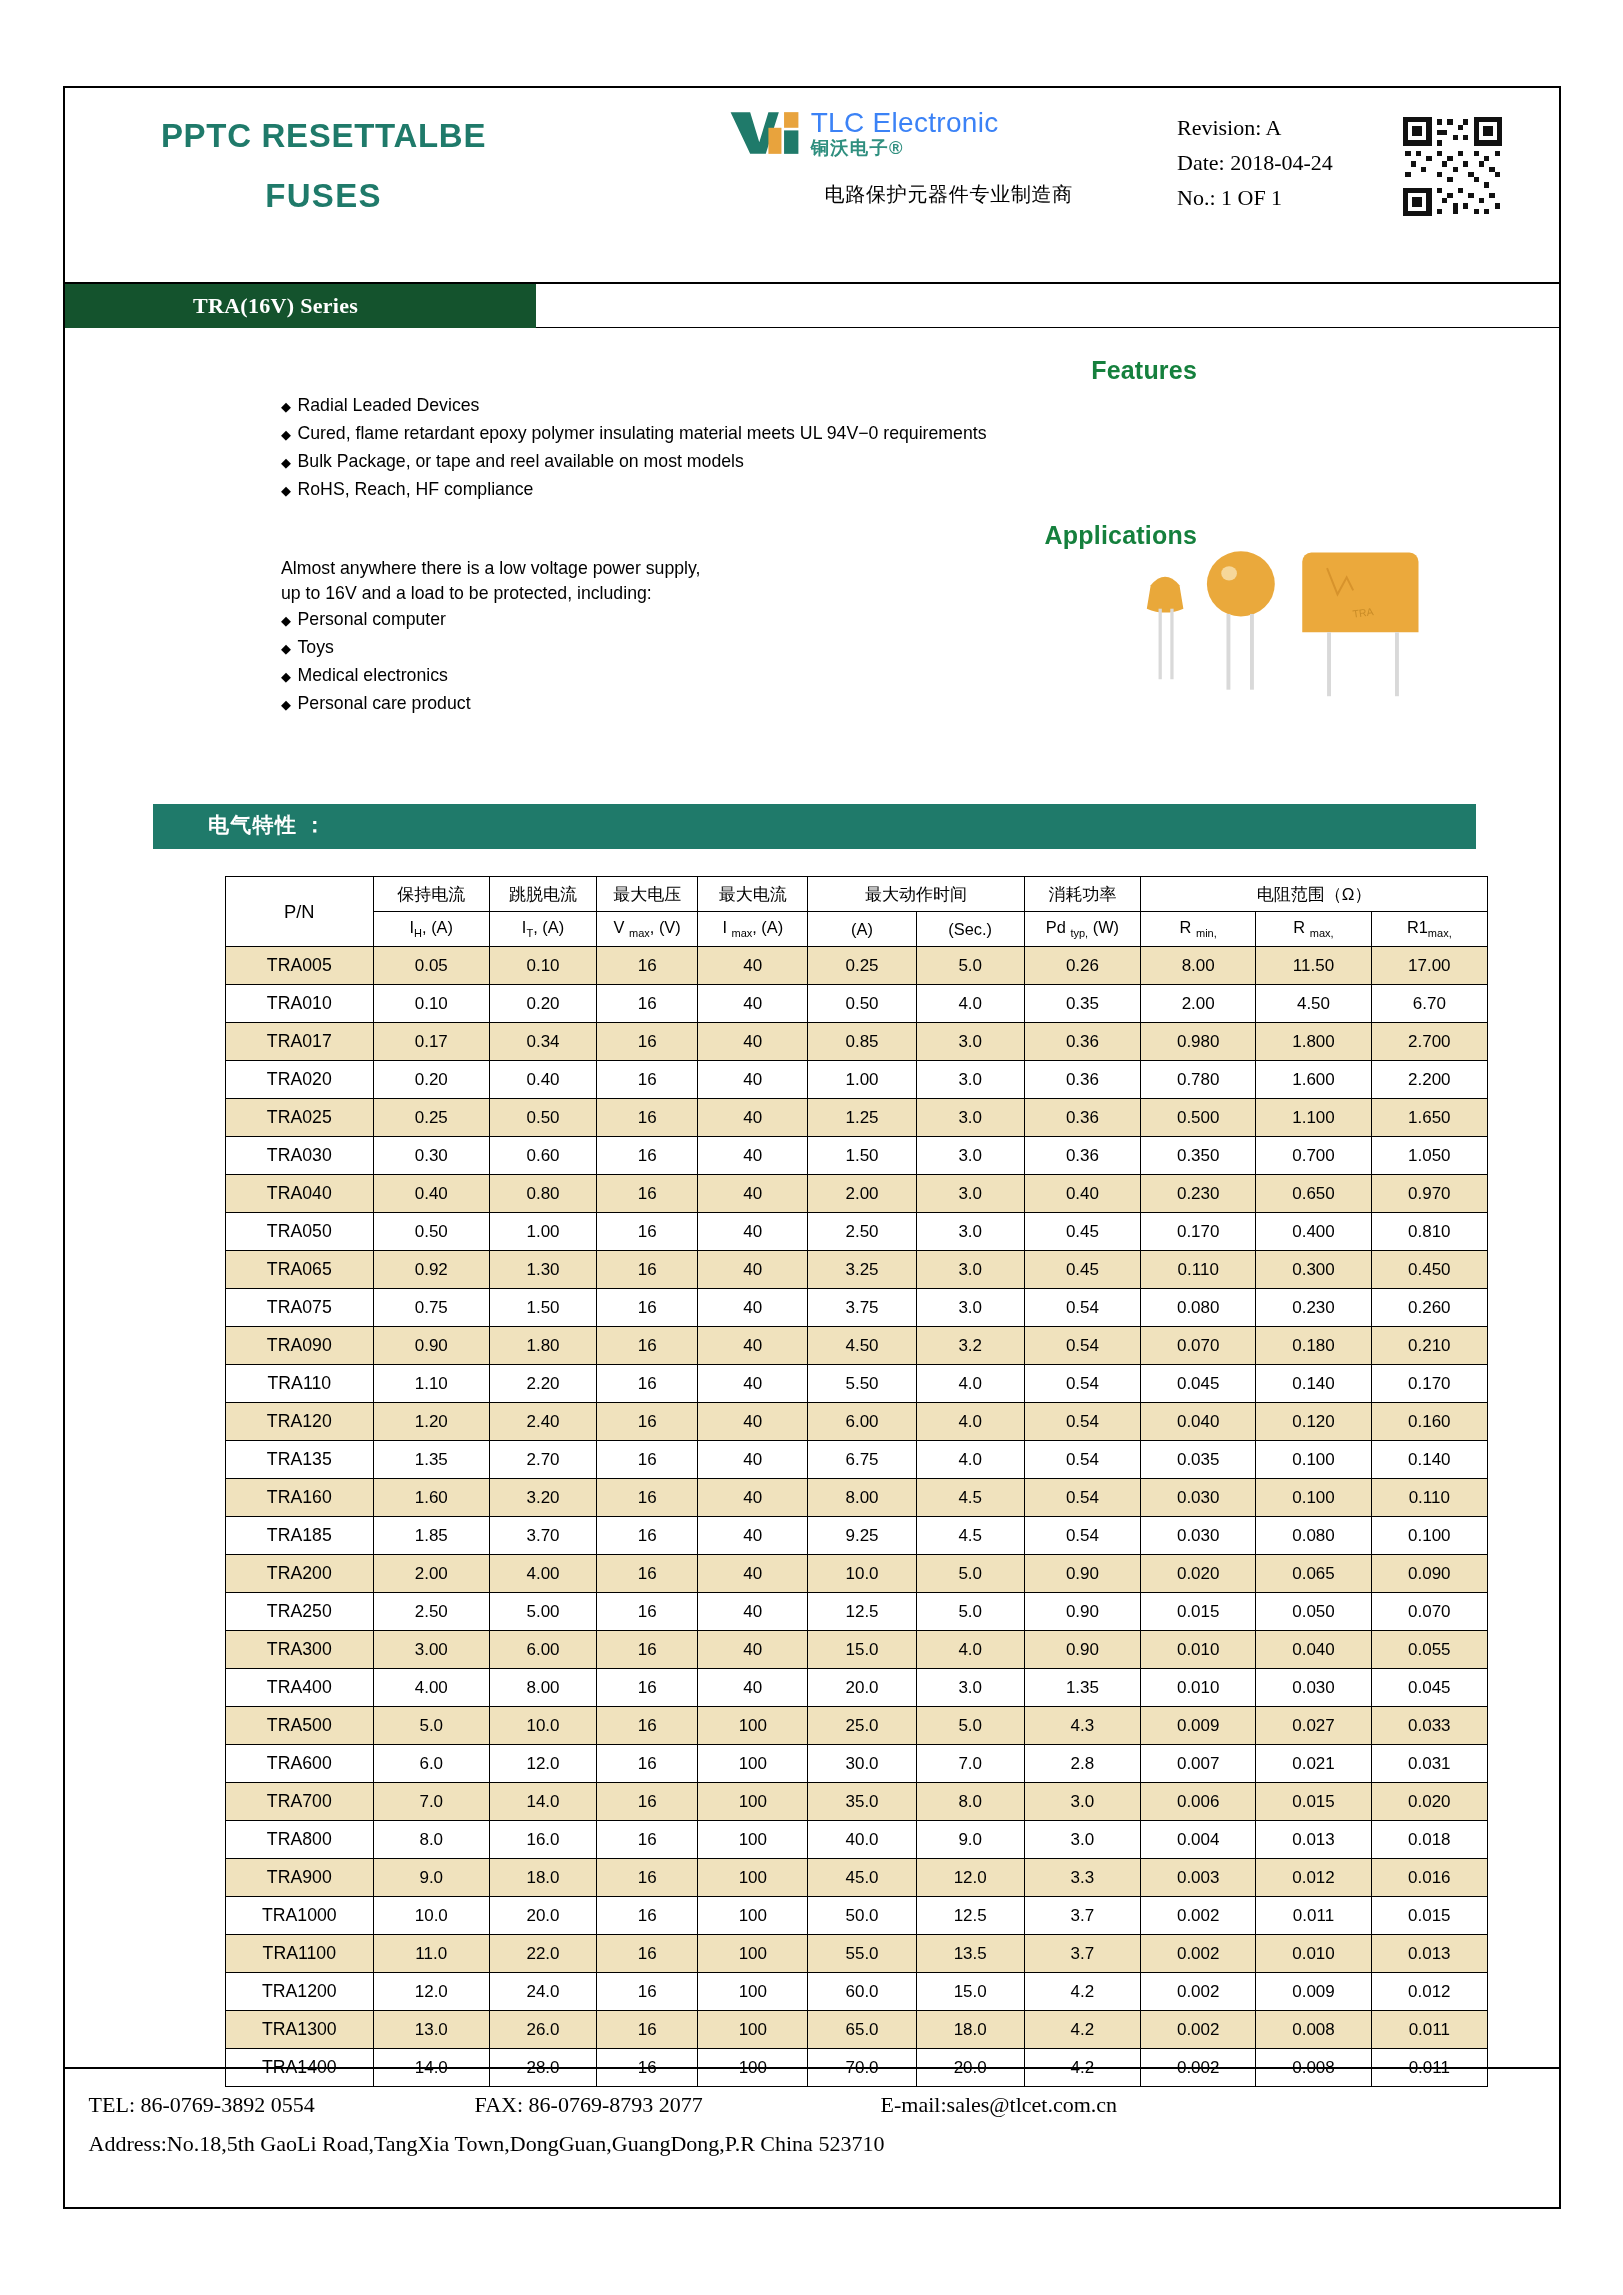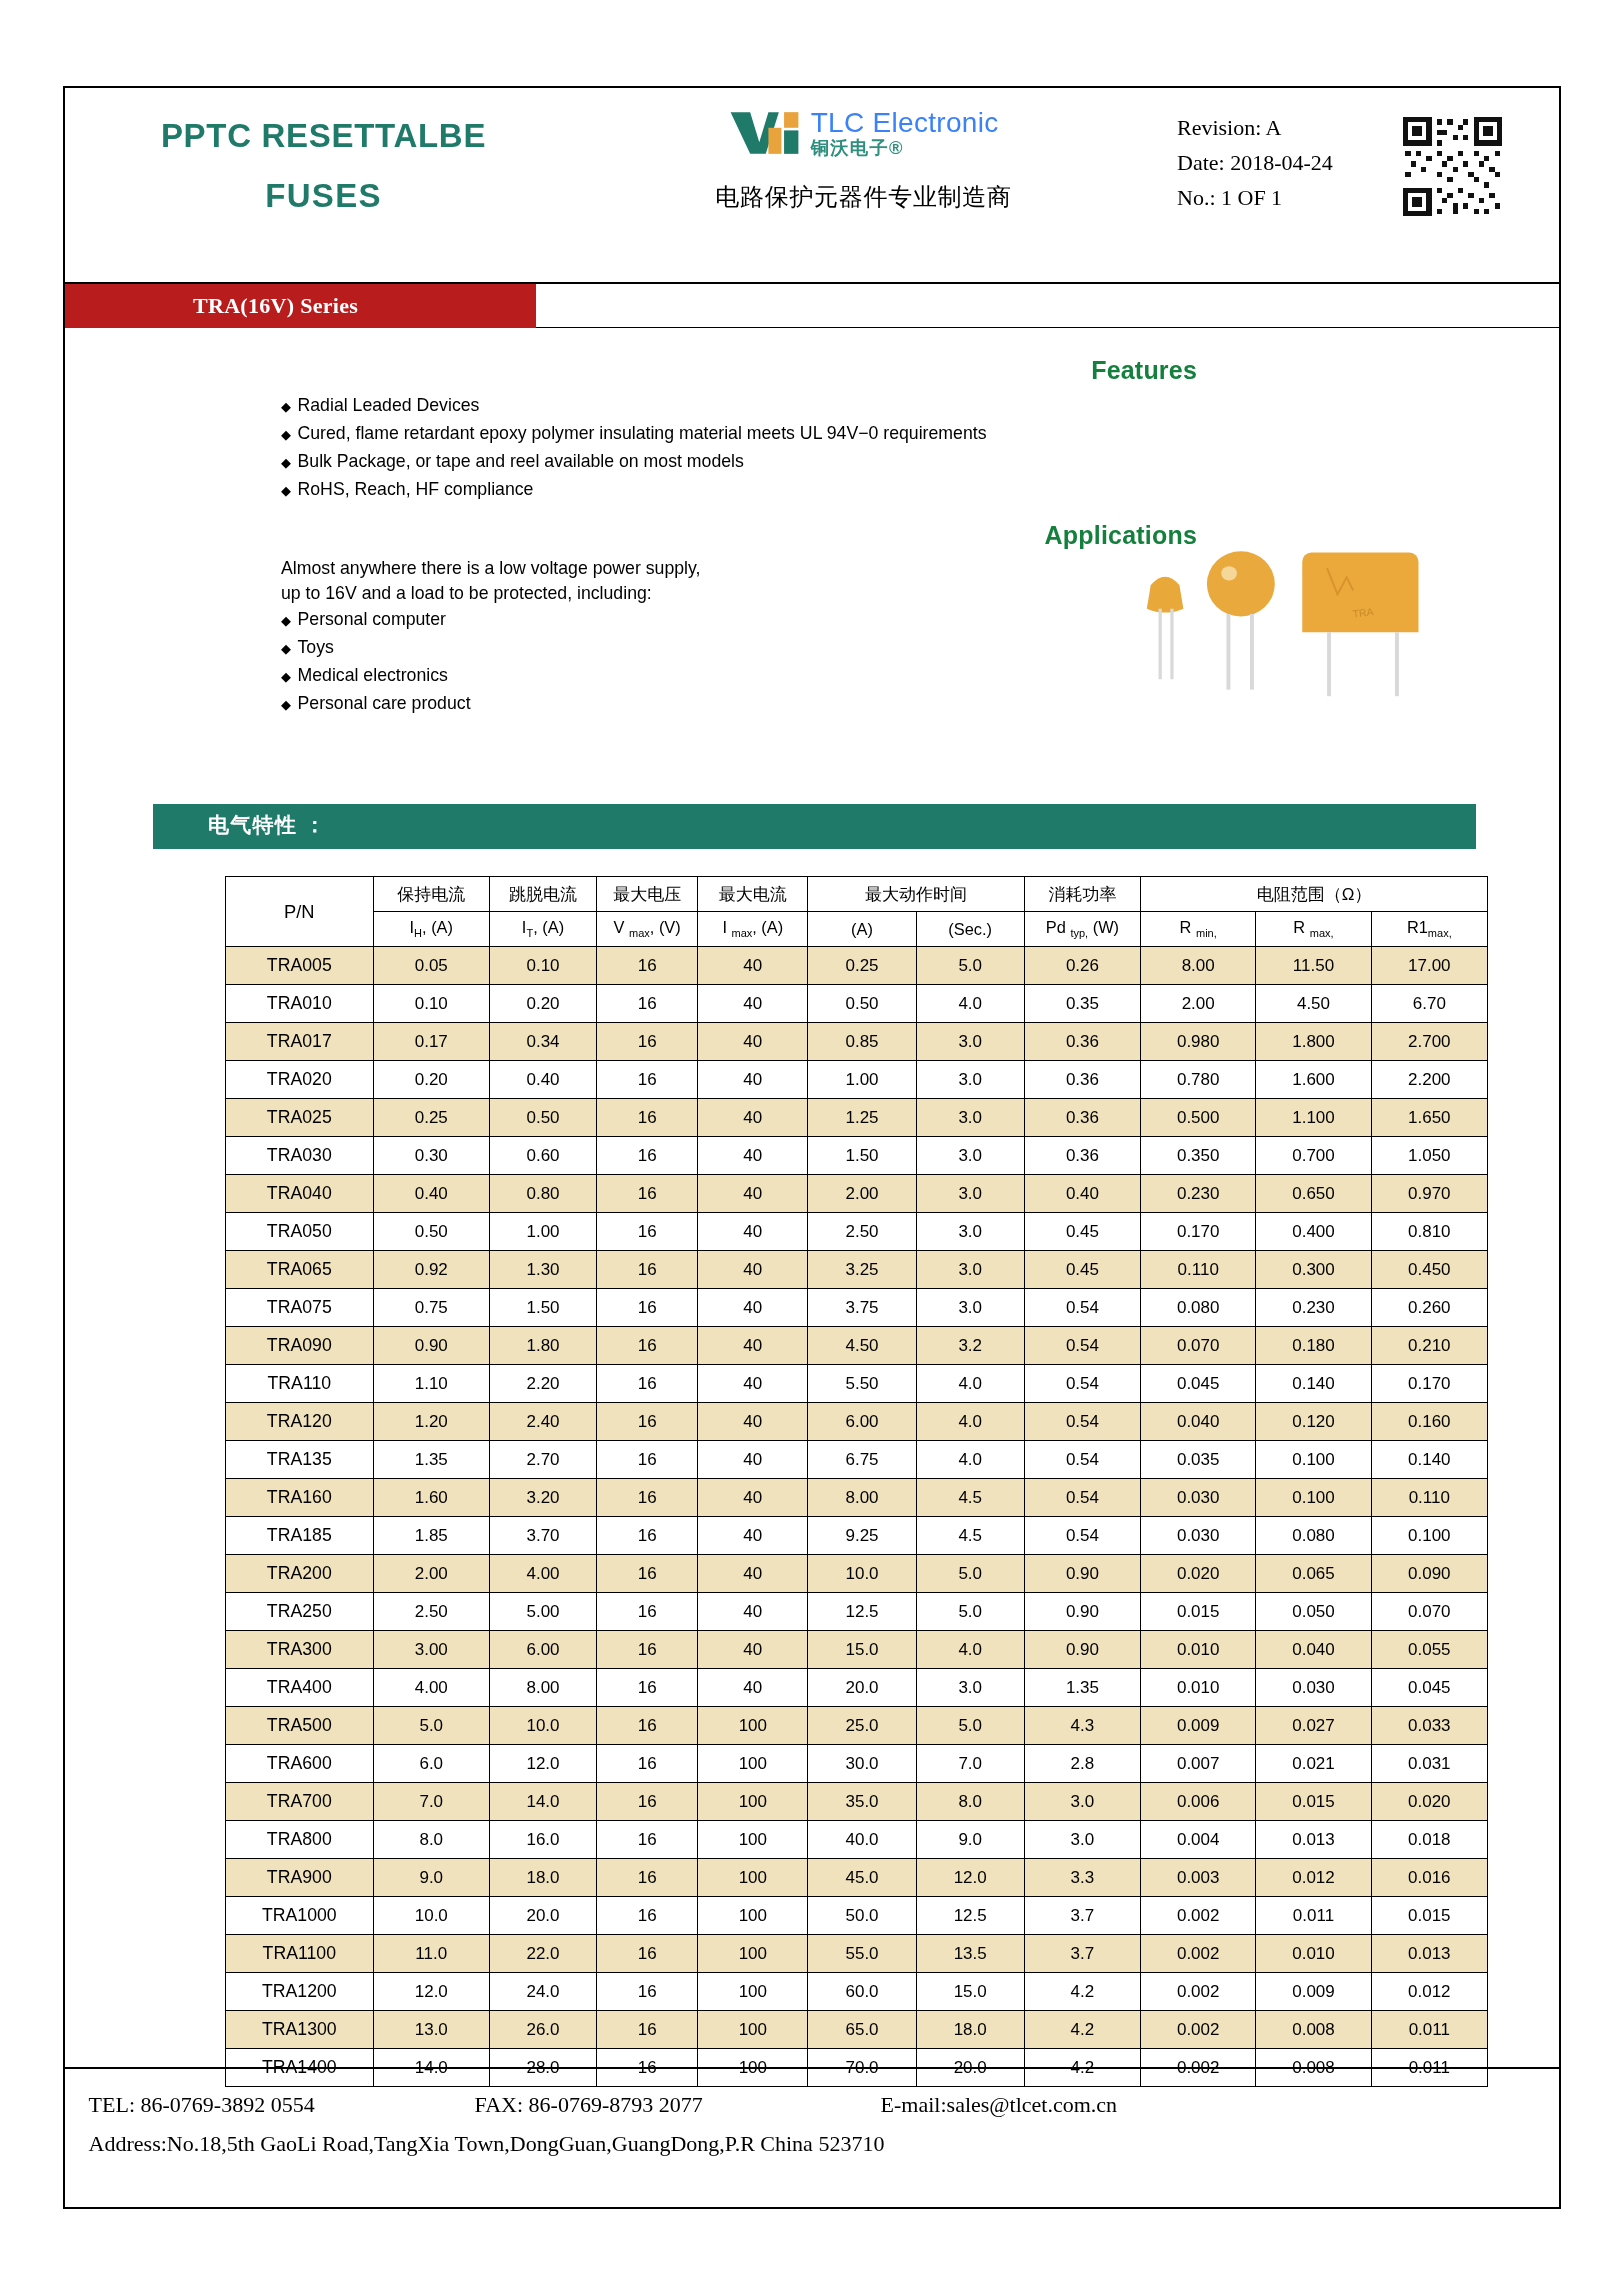--- a/index.html
+++ b/index.html
@@ -77,23 +77,24 @@
   }
   .logo-cn {
     color: #2f8f7f;
     font-size: 18.3px;
     font-weight: bold;
     letter-spacing: 1.3px;
     line-height: 1.2;
   }
   .logo-sub {
     margin-top: 22px;
-    font-size: 24px;
+    font-size: 20px;
     color: #000;
     letter-spacing: 0.7px;
+    text-align: right;
   }
 
   .meta-block {
     position: absolute;
     left: 1112px;
     top: 22px;
     font-family: "Liberation Serif", serif;
     font-size: 22px;
     line-height: 35px;
     color: #000;
@@ -106,21 +107,21 @@
     height: 105px;
   }
 
   
   .series-bar {
     position: absolute;
     left: 0;
     top: 196px;
     width: 471px;
     height: 44px;
-    background: #b91c1c;
+    background: #14532d;
     color: #fff;
     font-family: "Liberation Serif", serif;
     font-weight: bold;
     font-size: 22px;
     display: flex;
     align-items: center;
     padding-left: 128px;
     box-sizing: border-box;
     letter-spacing: 0.3px;
   }

